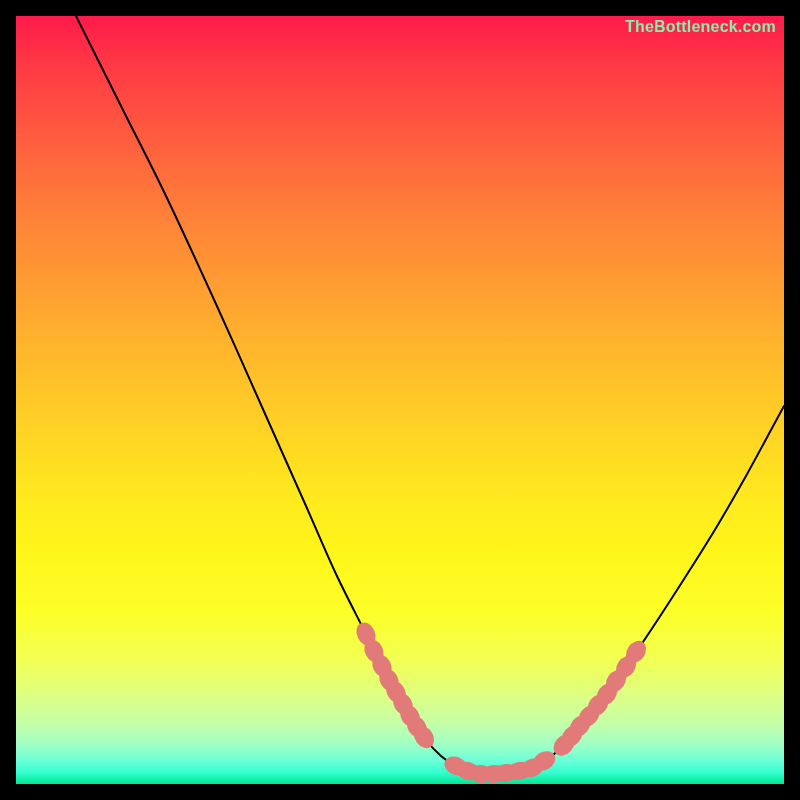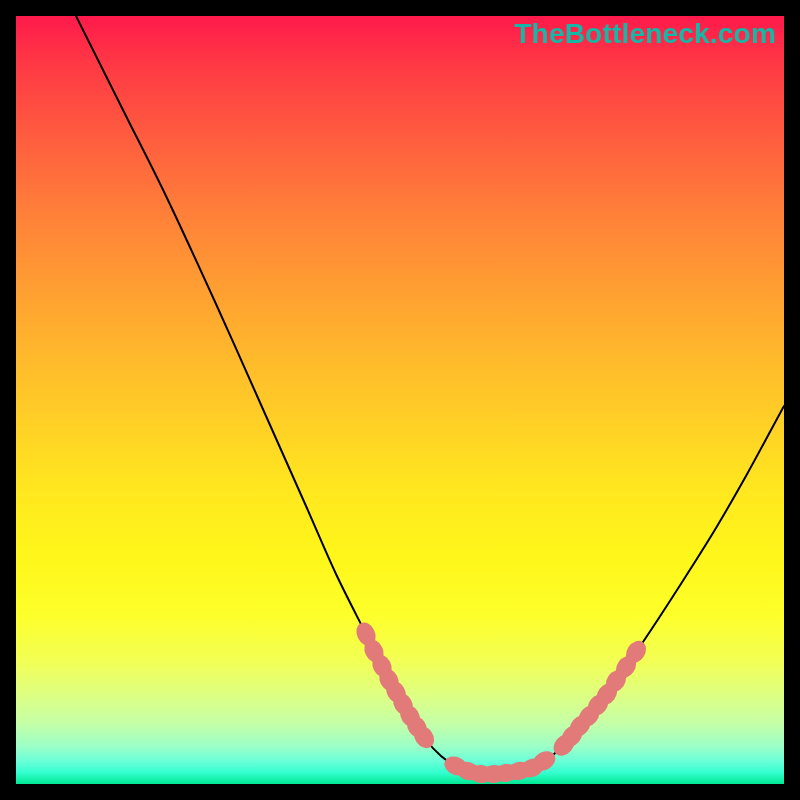--- a/index.html
+++ b/index.html
@@ -39,23 +39,23 @@
       #6bffd8 97%,
       #35ffcf 98.5%,
       #00e893 100%
     );
   }
   .watermark {
     position: absolute;
     top: 2px;
     right: 8px;
     font-family: Arial, Helvetica, sans-serif;
-    font-size: 28px;
+    font-size: 16px;
     font-weight: 600;
-    color: #14b8a6;
+    color: #86efac;
     letter-spacing: 0.2px;
     user-select: none;
   }
   svg.curve {
     position: absolute;
     inset: 0;
     width: 768px;
     height: 768px;
   }
   .line {

